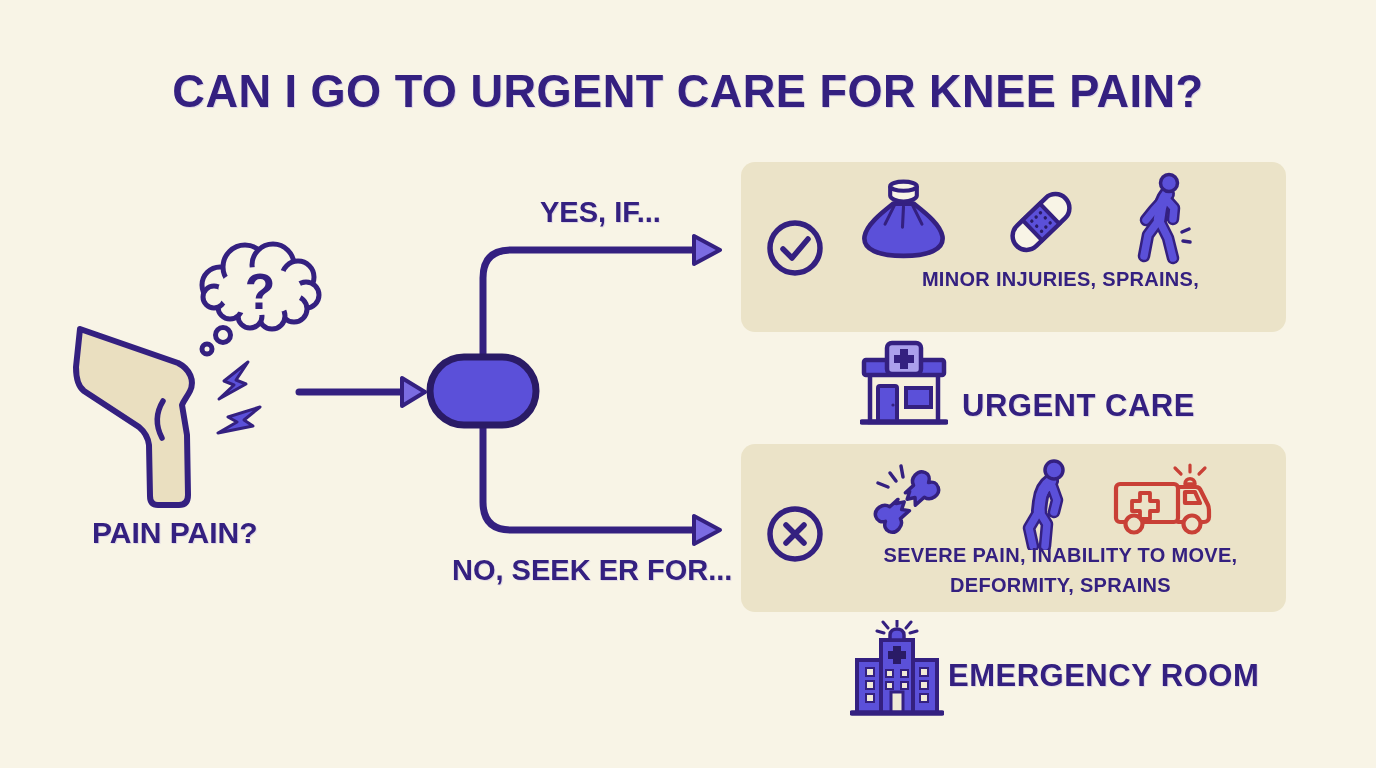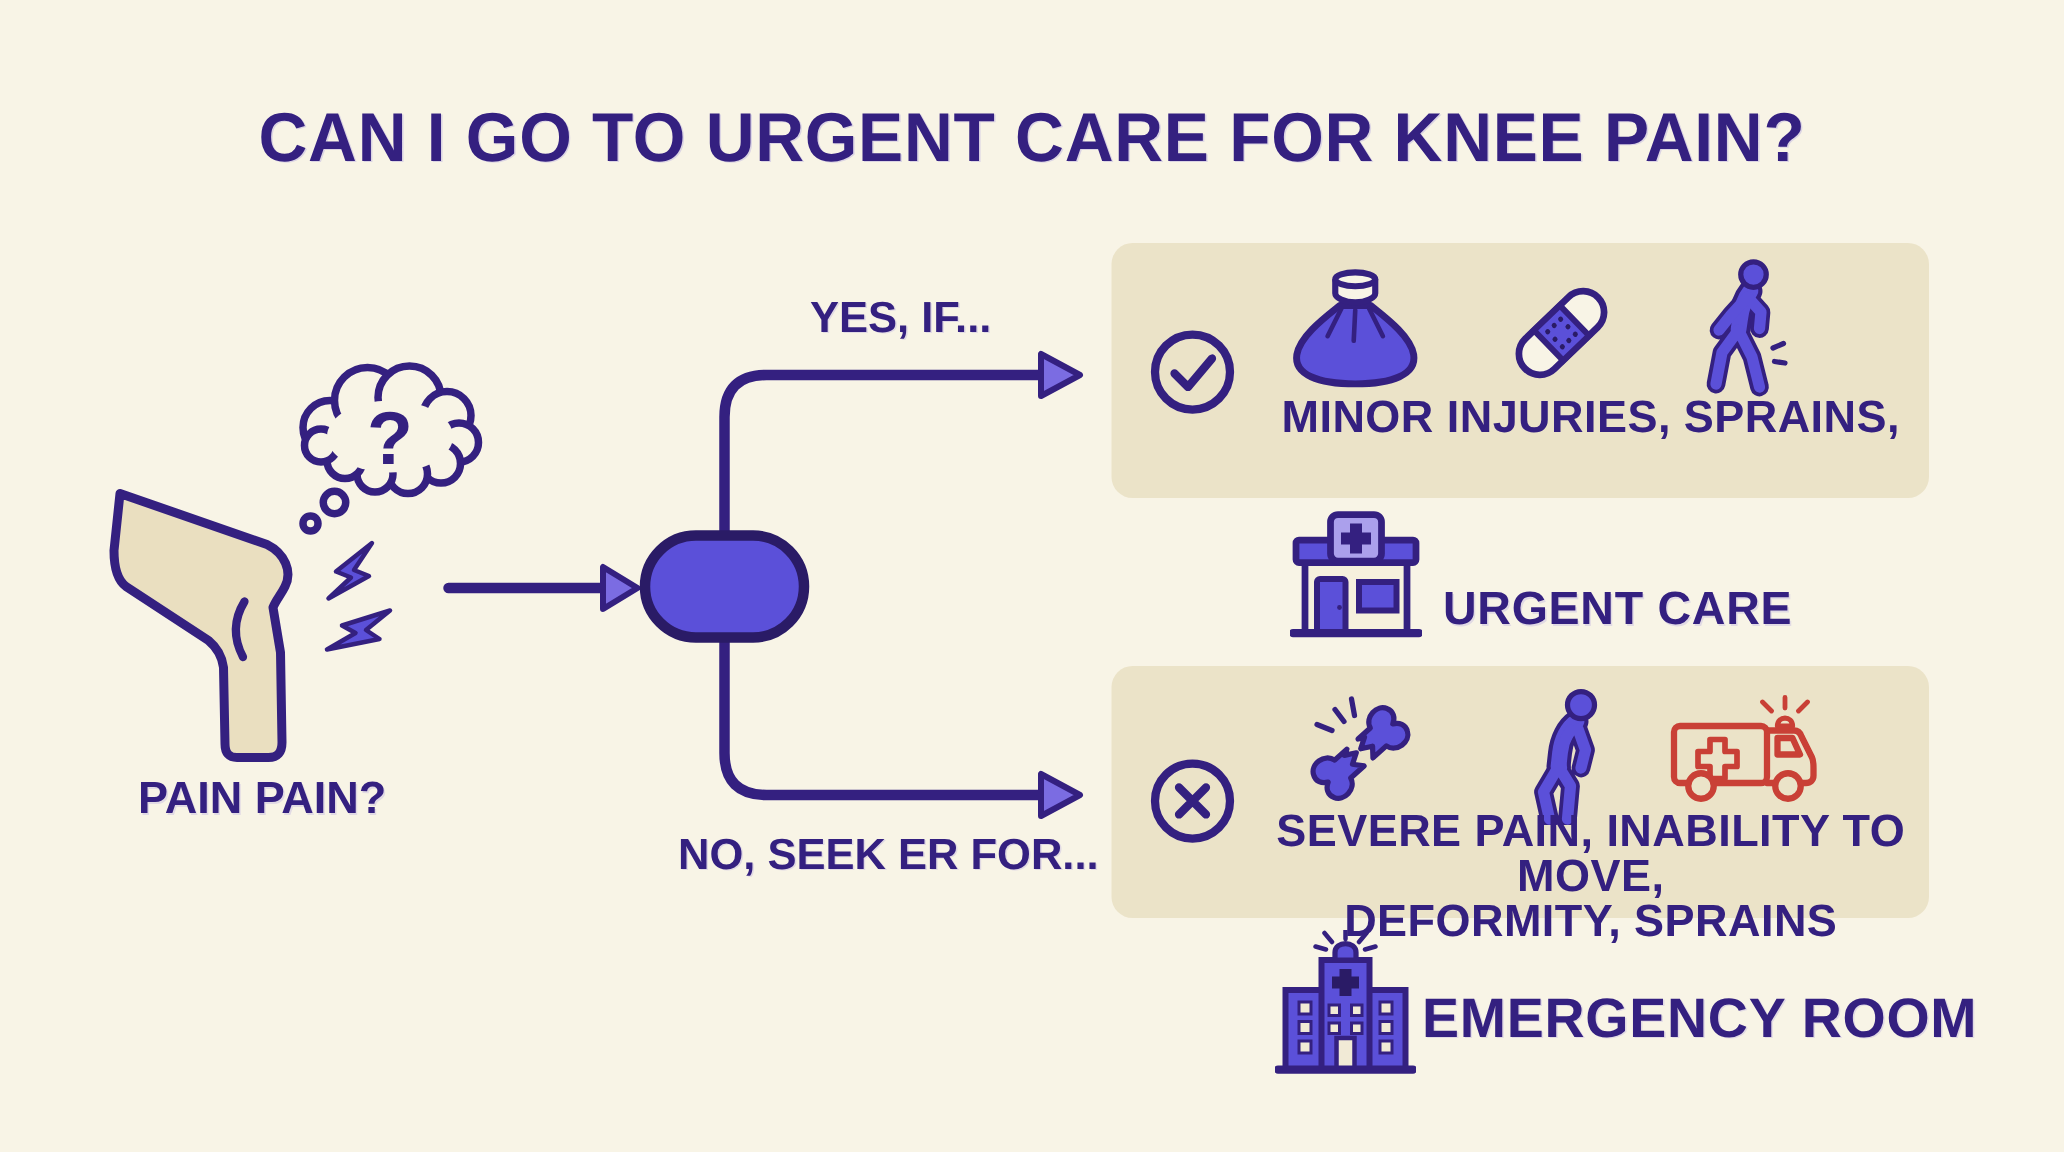--- a/index.html
+++ b/index.html
@@ -11,26 +11,26 @@
   #canvas{position:relative;width:1376px;height:768px;background:var(--bg);overflow:hidden;}
   .ttl{position:absolute;left:0;top:64px;width:100%;text-align:center;
        font-size:46px;font-weight:800;letter-spacing:.5px;color:var(--ink);
        text-shadow:1px 1px 0 rgba(120,100,220,.22);transform:scaleX(.98);}
   .lbl{position:absolute;font-weight:800;color:var(--ink);white-space:nowrap;
        text-shadow:1px 1px 0 rgba(120,100,220,.18);}
   #knee-pain-label{left:92px;top:516px;font-size:30px;}
   #branch-yes-label{left:540px;top:196px;font-size:29px;text-align:center;}
   #branch-no-label{left:452px;top:554px;font-size:29px;}
   #urgent-care-label{left:962px;top:364px;font-size:31px;letter-spacing:.5px;margin-top:24px;}
-  #emergency-label{left:948px;top:658px;font-size:37px;letter-spacing:.5px;text-align:right;}
+  #emergency-label{left:948px;top:658px;font-size:31px;letter-spacing:.5px;text-align:right;}
   .panel{position:absolute;left:741px;width:545px;background:var(--panel);border-radius:14px;}
   #urgent-care-panel{top:162px;height:170px;}
   #emergency-panel{top:444px;height:168px;}
   .cond{position:absolute;left:100px;right:6px;text-align:center;
-        font-weight:800;color:var(--ink);font-size:30px;line-height:30px;letter-spacing:.3px;}
+        font-weight:800;color:var(--ink);font-size:20px;line-height:30px;letter-spacing:.3px;}
   #urgent-care-panel .cond{top:102px;}
   #emergency-panel .cond{top:96px;}
   .cond span{display:block;}
   .abs{position:absolute;}
   svg{display:block;}
   .o{fill:none;stroke:var(--ink);stroke-linecap:round;stroke-linejoin:round;}
   .i{fill:none;stroke:var(--mid);stroke-linecap:round;stroke-linejoin:round;}
 </style>
 </head>
 <body>

